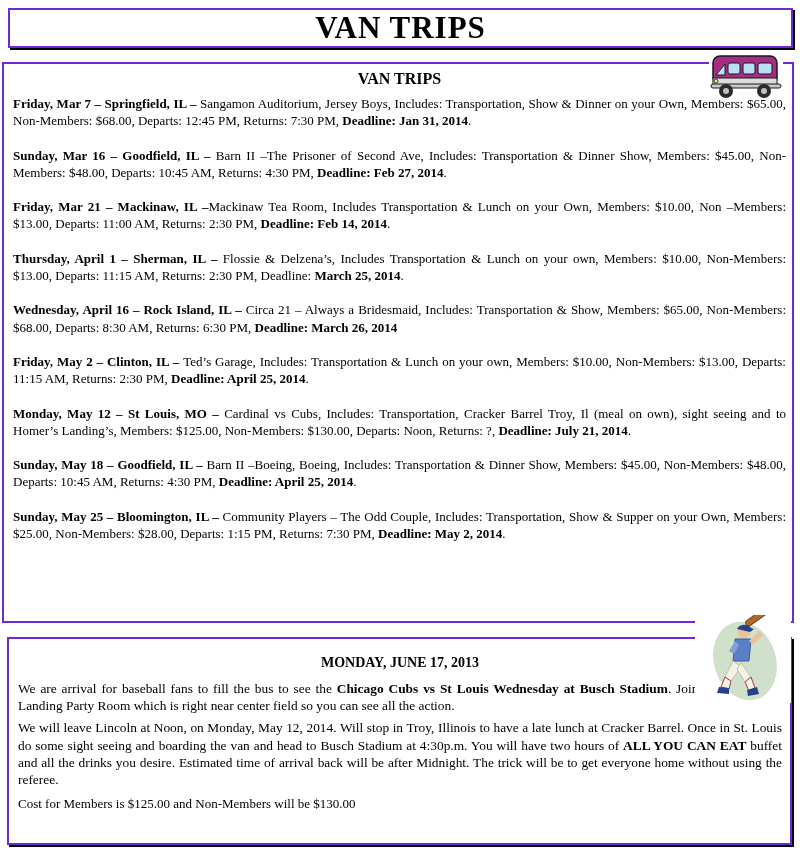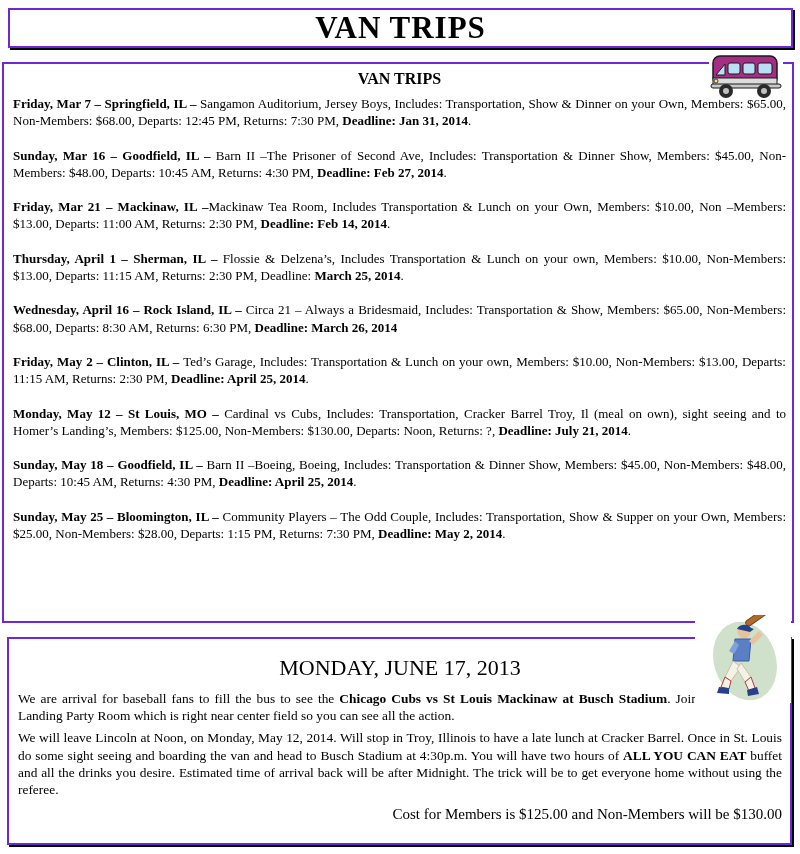--- a/index.html
+++ b/index.html
@@ -28,27 +28,27 @@
     font-size:13px;line-height:17.3px;
   }
   #cubs-box{
     left:7px;top:637px;width:785px;height:208px;
     padding:16px 8px 0 9px;box-shadow:2px 2px 0 #000;
   }
   .cubs-title{
     margin:0 0 11px 0;text-align:center;font-size:17px;font-weight:bold;
   }
   .cubs-date{
-    margin:0 0 9px 0;text-align:center;font-size:22px;font-weight:normal;
+    margin:0 0 9px 0;text-align:center;font-size:14px;font-weight:bold;
   }
   .cubs-para{
     margin:0 0 5px 0;text-align:justify;font-size:13.4px;line-height:17.2px;
   }
   .cost-line{
-    margin:8px 0 0 0;text-align:right;font-size:15px;
+    margin:8px 0 0 0;text-align:left;font-size:13px;
   }
   .clipart{position:absolute;z-index:5;}
   #van-icon{left:709px;top:52px;}
   #baseball-icon{left:695px;top:615px;}
 </style>
 </head>
 <body>
 
 <div class="box" id="title-box">
   <h1 id="page-title">VAN TRIPS</h1>
@@ -73,21 +73,21 @@
   <p class="trip"><b>Monday, May 12 – St Louis, MO – </b><span>Cardinal vs Cubs, Includes: Transportation,  Cracker Barrel Troy, Il (meal on own), sight seeing and to Homer’s Landing’s, Members: $125.00, Non-Members: $130.00, Departs: Noon, Returns: ?, </span><b>Deadline: July 21, 2014</b><span>.</span></p>
 
   <p class="trip"><b>Sunday, May 18 – Goodfield, IL – </b><span>Barn II –Boeing, Boeing, Includes: Transportation &amp; Dinner Show, Members: $45.00, Non-Members: $48.00, Departs: 10:45 AM, Returns: 4:30 PM, </span><b>Deadline: April 25, 2014</b><span>.</span></p>
 
   <p class="trip"><b>Sunday, May 25 – Bloomington, IL – </b><span>Community Players – The Odd Couple, Includes: Transportation, Show &amp; Supper on your Own, Members: $25.00, Non-Members: $28.00, Departs: 1:15 PM, Returns: 7:30 PM, </span><b>Deadline: May 2, 2014</b><span>.</span></p>
 </div>
 
 <div class="box" id="cubs-box">
   <h3 class="cubs-date">MONDAY, JUNE 17, 2013</h3>
 
-  <p class="cubs-para"><span>We are arrival for baseball fans to fill the bus to see the </span><b>Chicago Cubs vs St Louis Mackinaw at Busch Stadium</b><span>.  Join us in Homer’s Landing Party Room which is right  near center field so you can see all the action.</span></p>
+  <p class="cubs-para"><span>We are arrival for baseball fans to fill the bus to see the </span><b>Chicago Cubs vs St Louis Wednesday at Busch Stadium</b><span>.  Join us in Homer’s Landing Party Room which is right  near center field so you can see all the action.</span></p>
 
   <p class="cubs-para"><span>We will leave Lincoln at Noon, on Monday, May 12, 2014.  Will stop in Troy, Illinois to have a late lunch at Cracker Barrel. Once in St. Louis do some sight seeing and boarding the van and head to Busch Stadium at 4:30p.m.  You will have two hours of  </span><b>ALL YOU CAN EAT</b><span> buffet and all the drinks you desire.  Estimated time of arrival back will be after Midnight.  The trick will be to get everyone home without using the referee.</span></p>
 
   <p class="cost-line">Cost for Members is $125.00 and Non-Members will be $130.00</p>
 </div>
 
 <svg class="clipart" id="van-icon" width="74" height="48" viewBox="0 0 74 48" xmlns="http://www.w3.org/2000/svg">
   <rect x="0" y="0" width="74" height="48" fill="#ffffff"></rect>
   <rect x="4" y="4" width="64" height="29" rx="7" fill="#a62d84" stroke="#1a1a1a" stroke-width="1.5"></rect>
   <rect x="4" y="26" width="64" height="8" fill="#dcdcdc" stroke="#1a1a1a" stroke-width="1"></rect>

